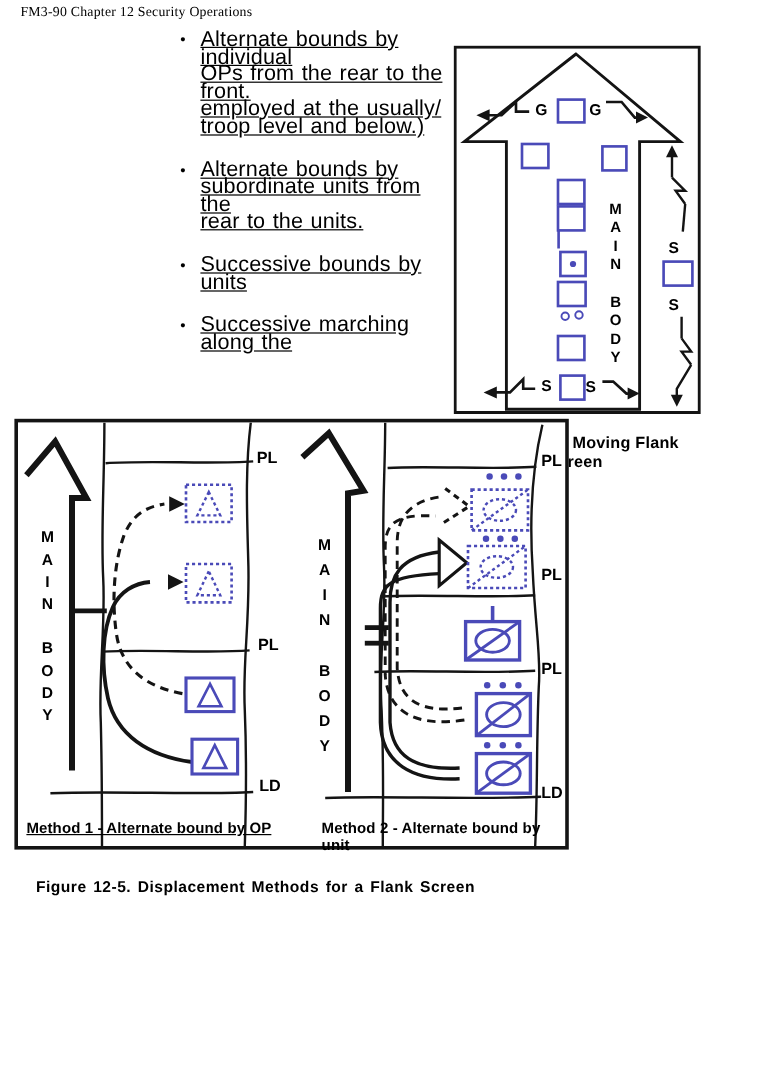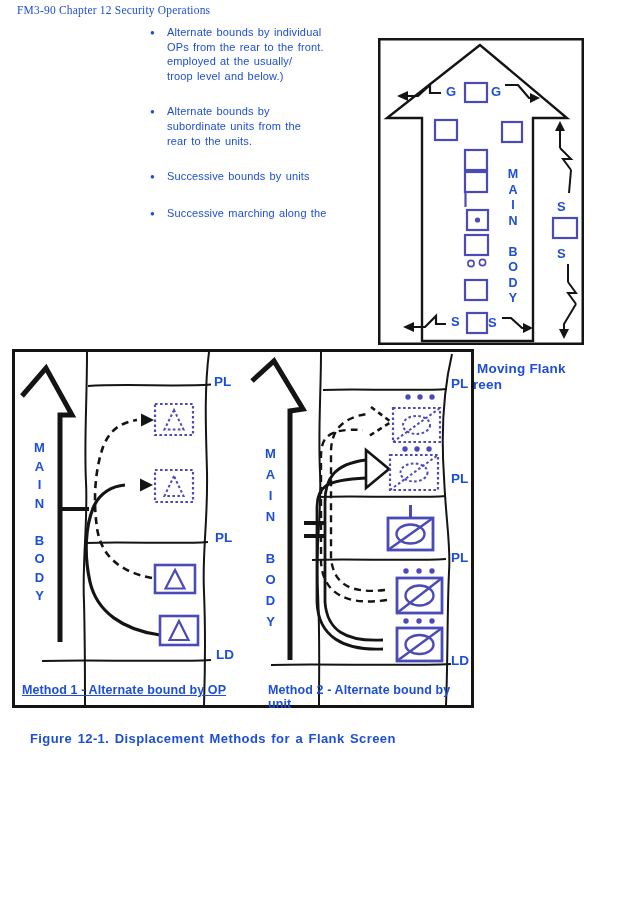--- a/index.html
+++ b/index.html
@@ -1,25 +1,25 @@
 <!DOCTYPE html>
 <html style="--blue: #4a4ab8; --ink: #141414;"><head>
 <meta charset="utf-8">
 <style>
   :root{ --ink:#141414; --blue:#4a4ab8; }
   html,body{margin:0;padding:0;background:#fff;}
   .page{position:relative;width:635px;height:898px;background:#fff;overflow:hidden;
-        font-family:"Liberation Sans",sans-serif;color:#1d4ed8;}
+        font-family:"Liberation Sans",sans-serif;color:#000000;}
   .hdr{position:absolute;left:17px;top:4px;font-family:"Liberation Serif",serif;
        font-size:11.5px;letter-spacing:0.2px;}
   
   .bullets{position:absolute;left:150px;top:25px;width:230px;}
   .b-item{display:flex;margin-bottom:21px;}
   .b-dot{width:17px;font-size:8px;line-height:14.6px;padding-top:1px;}
-  .b-text{width:212px;font-size:11px;line-height:14.6px;letter-spacing:0.15px;word-spacing:1px;}
+  .b-text{width:212px;font-size:18px;line-height:14.6px;letter-spacing:0.15px;word-spacing:1px;text-decoration:underline;}
   
   .top-diagram{position:absolute;left:378px;top:38px;width:206px;height:307px;}
   .vtext{position:absolute;writing-mode:vertical-rl;text-orientation:upright;
          font-weight:700;white-space:pre;}
   .lab{position:absolute;font-weight:700;font-size:13px;}
   
   .side-label{position:absolute;z-index:1;font-weight:700;font-size:13.5px;letter-spacing:0.2px;}
   .figure-box{position:absolute;left:12px;top:349px;width:456px;height:353px;
               border:3px solid #141414;background:#fff;z-index:2;}
   .m-cap{position:absolute;font-size:12.5px;font-weight:700;letter-spacing:0.1px;}
@@ -244,15 +244,15 @@
 
     <div class="lab" style="left:436px;top:24px;font-size:13.5px;">PL</div>
     <div class="lab" style="left:436px;top:119px;font-size:13.5px;">PL</div>
     <div class="lab" style="left:436px;top:198px;font-size:13.5px;">PL</div>
     <div class="lab" style="left:436px;top:301px;font-size:13.5px;">LD</div>
 
     <div class="m-cap" style="left:7px;top:331px;text-decoration:underline;">Method 1 - Alternate bound by OP</div>
     <div class="m-cap" style="left:253px;top:331px;">Method 2 - Alternate bound by unit</div>
   </div>
 
-  <div class="fig-caption">Figure 12-1. Displacement Methods for a Flank Screen</div>
+  <div class="fig-caption">Figure 12-5. Displacement Methods for a Flank Screen</div>
 
 </div>
 
 </body></html>

